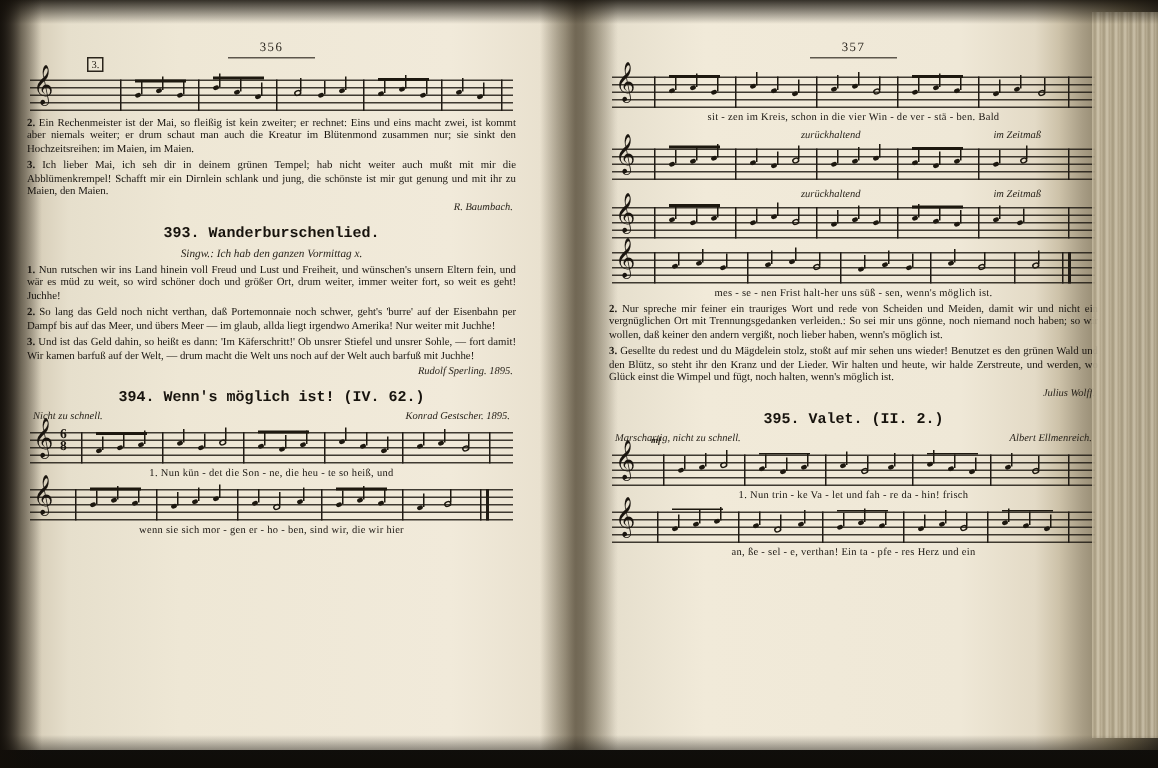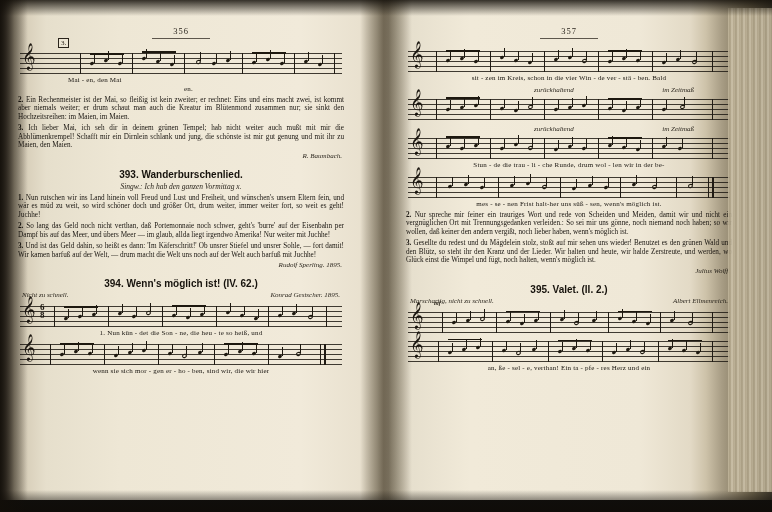--- a/index.html
+++ b/index.html
@@ -69,21 +69,21 @@
   }
   .rule {
     height: 1px;
     background: #2c261d;
     width: 58px;
     margin: 0 auto 7px auto;
     opacity: 0.75;
   }
   .song-title {
     text-align: center;
-    font-family: Liberation Sans, sans-serif;
+    font-family: Liberation Mono, monospace;
     font-weight: bold;
     font-size: 10px;
     color: #17130d;
     margin: 9px 0 2px 0;
   }
   .subtitle {
     text-align: center;
     font-style: italic;
     font-size: 7.5px;
     color: #241f17;
@@ -289,22 +289,20 @@
         <div class="note" style="left:260px; top:13px;"></div>
           <div class="stem" style="left:264px; top:5px;"></div>
         <div class="beam" style="left:232px; top:3px; width:34px;"></div>
         <div class="bar" style="left:274px;"></div>
         <div class="note" style="left:284px; top:11px;"></div>
           <div class="stem" style="left:288px; top:3px;"></div>
         <div class="note" style="left:298px; top:14px;"></div>
           <div class="stem" style="left:302px; top:6px;"></div>
         <div class="bar" style="left:314px;"></div>
       </div>
-      <div class="lyric-line" style="text-align:left; padding-left:52px;">Mai - en, den Mai</div>
-      <div class="lyric-line" style="text-align:left; padding-left:168px; margin-top:-2px;">en.</div>
 
       <div class="verse">
         <span class="vnum">2.</span>
         <span>Ein Rechenmeister ist der Mai, so fleißig ist kein zweiter; er rechnet: Eins und eins macht zwei, ist kommt aber niemals weiter; er drum schaut man auch die Kreatur im Blütenmond zusammen nur; sie sinkt den Hochzeitsreihen: im Maien, im Maien.</span>
       </div>
       <div class="verse">
         <span class="vnum">3.</span>
         <span>Ich lieber Mai, ich seh dir in deinem grünen Tempel; hab nicht weiter auch mußt mit mir die Abblümenkrempel! Schafft mir ein Dirnlein schlank und jung, die schönste ist mir gut genung und mit ihr zu Maien, den Maien.</span>
       </div>
       <div class="byline">R. Baumbach.</div>
@@ -582,21 +580,20 @@
         <div class="note" style="left:228px; top:14px;"></div>
           <div class="stem" style="left:232px; top:6px;"></div>
         <div class="beam" style="left:200px; top:3px; width:34px;"></div>
         <div class="bar" style="left:244px;"></div>
         <div class="note" style="left:254px; top:11px;"></div>
           <div class="stem" style="left:258px; top:3px;"></div>
         <div class="note" style="left:270px; top:13px;"></div>
           <div class="stem" style="left:274px; top:5px;"></div>
         <div class="bar" style="left:304px;"></div>
       </div>
-      <div class="lyric-line">Stun - de die trau - li - che Runde, drum wol - len wir in der be-</div>
 
       <div class="staff" style="margin-top:4px;">
         <div class="line"></div>
           <div class="line"></div>
           <div class="line"></div>
           <div class="line"></div>
           <div class="line"></div>
         <div class="clef">𝄞</div>
         <div class="bar" style="left:28px;"></div>
         <div class="note" style="left:40px; top:12px;"></div>
@@ -690,20 +687,21 @@
         <div class="note" style="left:238px; top:14px;"></div>
           <div class="stem" style="left:242px; top:6px;"></div>
         <div class="beam" style="left:210px; top:3px; width:34px;"></div>
         <div class="bar" style="left:252px;"></div>
         <div class="note" style="left:262px; top:11px;"></div>
           <div class="stem" style="left:266px; top:3px;"></div>
         <div class="note open" style="left:280px; top:13px;"></div>
           <div class="stem" style="left:284px; top:5px;"></div>
         <div class="bar" style="left:304px;"></div>
       </div>
+      <div class="lyric-line">1. Nun trin - ke Va - let und fah - re da - hin! frisch</div>
 
       <div class="staff">
         <div class="line"></div>
           <div class="line"></div>
           <div class="line"></div>
           <div class="line"></div>
           <div class="line"></div>
         <div class="clef">𝄞</div>
         <div class="bar" style="left:30px;"></div>
         <div class="note" style="left:40px; top:14px;"></div>

